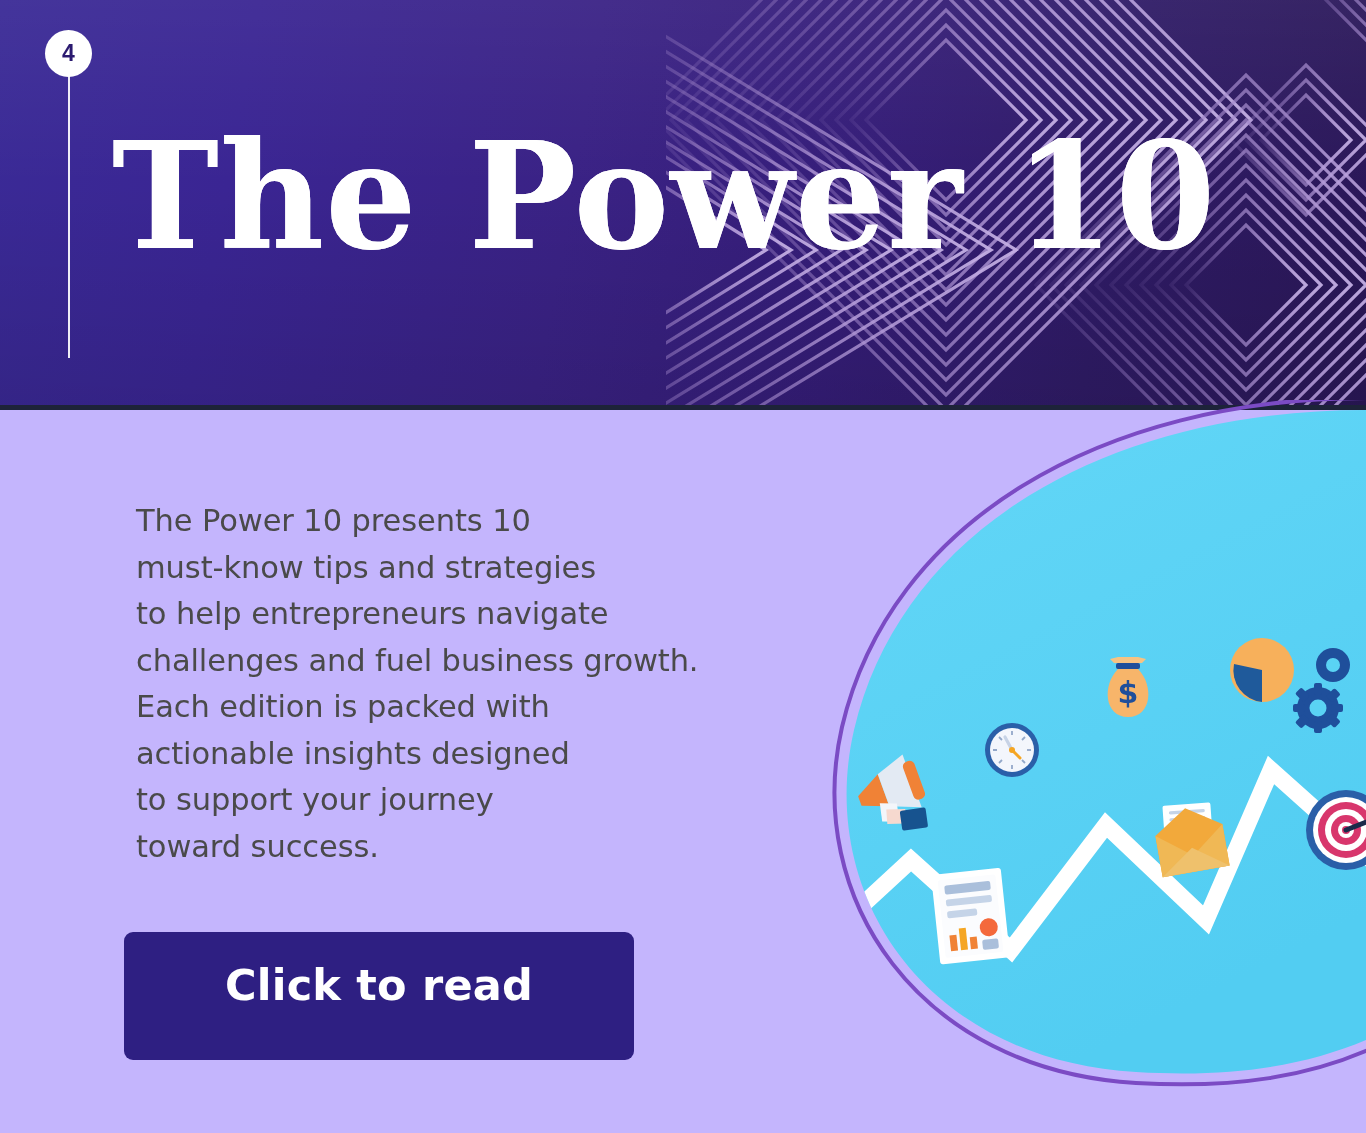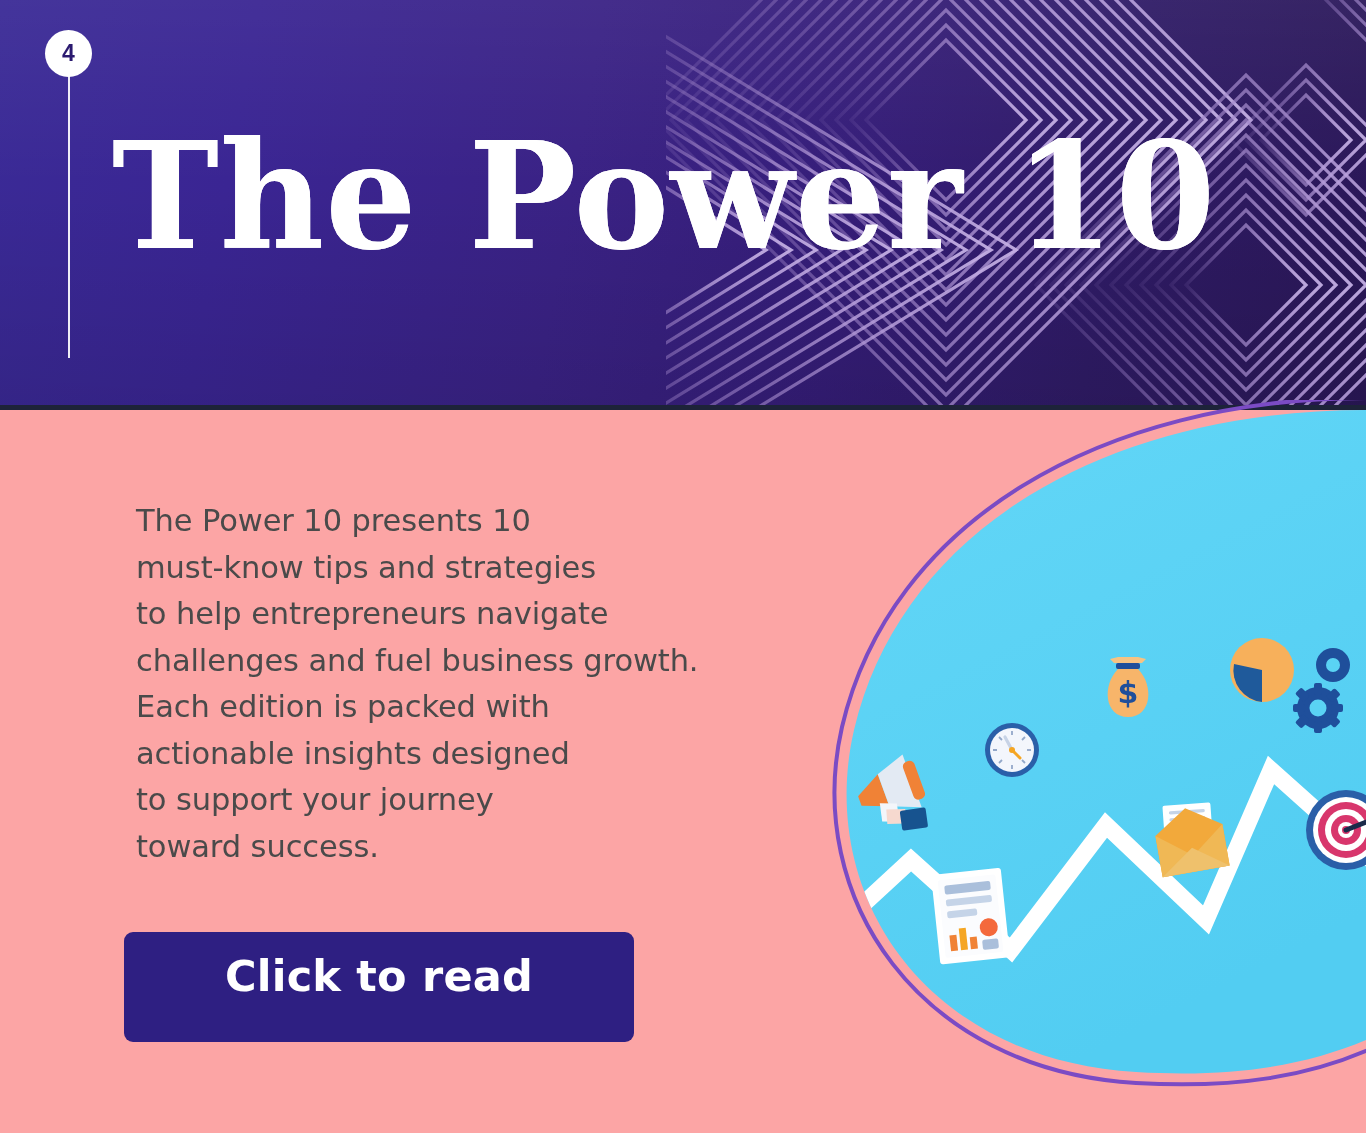--- a/index.html
+++ b/index.html
@@ -62,36 +62,36 @@
     letter-spacing:1px;
     color:#ffffff;
     white-space:nowrap;
     transform:scaleX(0.97);
     transform-origin:left center;
     text-shadow:0 0 0 #fff;
   }
 
   
   .body-area{
-    position:absolute; left:0; top:410px; width:1366px; height:723px; background:#fca5a5;
+    position:absolute; left:0; top:410px; width:1366px; height:723px; background:#c4b5fd;
   }
 
   .blurb{
     position:absolute; left:136px; top:88px; width:660px;
     font-family:"DejaVu Sans","Liberation Sans", sans-serif;
     font-size:30.5px;
     line-height:46.5px;
     color:#4a4a4a;
     letter-spacing:-0.1px;
     white-space:pre-line;
   }
 
   .cta{
     position:absolute; left:124px; top:522px;
-    width:510px; height:110px;
+    width:510px; height:128px;
     background:#2e1f82;
     border:none; border-radius:9px;
     color:#ffffff;
     font-family:"DejaVu Sans","Liberation Sans", sans-serif;
     font-weight:700;
     font-size:43px;
     letter-spacing:0.2px;
     cursor:pointer;
     display:flex; align-items:center; justify-content:center;
     padding-bottom:22px;

